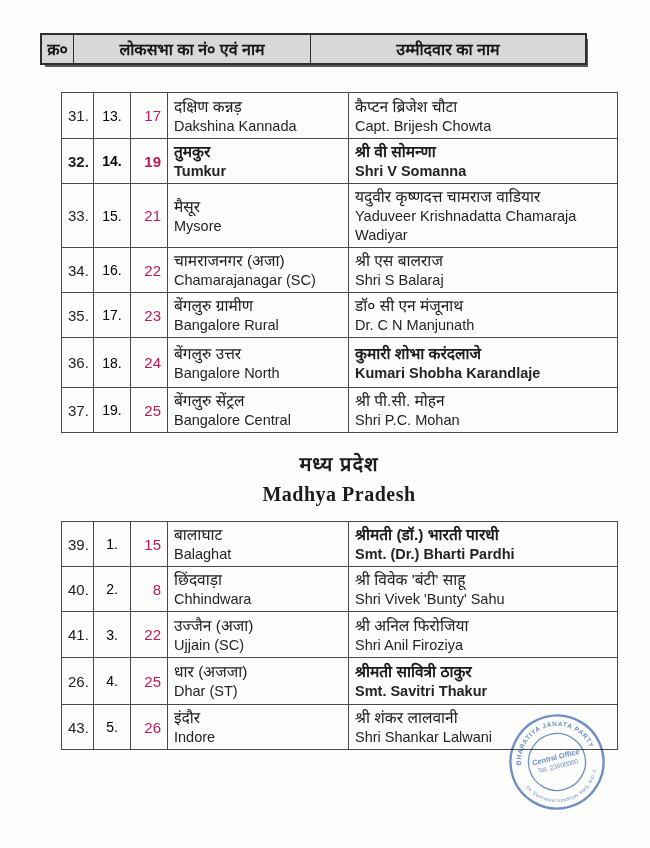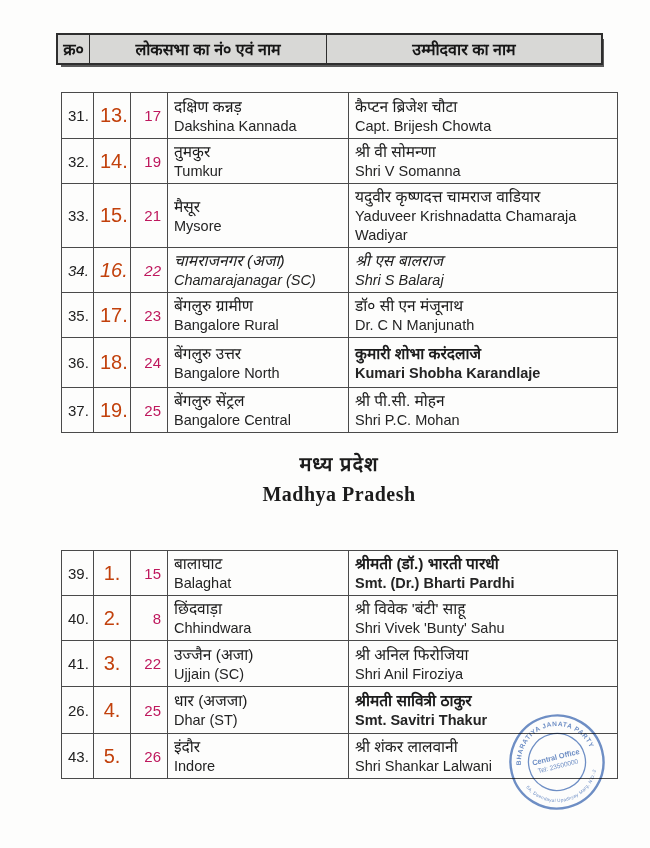--- a/index.html
+++ b/index.html
@@ -11,21 +11,21 @@
     position:relative;
     width:650px;height:848px;
     margin:0 auto;
     background:#fdfdfc;
     color:#1c1c1c;
     overflow:hidden;
   }
 
   
   .header-table{
-    position:absolute;left:56px;top:33px;
+    position:absolute;left:40px;top:33px;
     width:547px;height:32px;
     display:flex;
     background:#d8d8d6;
     border:2px solid #2e2e2e;
     box-shadow:3px 4px 0 -2px #5a5a5a;
     box-sizing:border-box;
     text-align:right;
   }
   .hcell{
     display:flex;align-items:center;justify-content:center;
@@ -39,48 +39,48 @@
 
   
   table.body-table{
     position:absolute;left:61px;
     width:556px;
     border-collapse:collapse;
     table-layout:fixed;
     background:#fdfdfc;
   }
   table.karnataka{top:92px;}
-  table.mp{top:550px;}
+  table.mp{top:521px;}
   table.body-table td{
     border:1.2px solid #4a4a4a;
     vertical-align:middle;
     padding:2px 6px;
     box-sizing:border-box;
   }
   col.w-sno{width:32px;}
   col.w-lsno{width:37px;}
   col.w-cno{width:37px;}
   col.w-const{width:181px;}
   col.w-cand{width:269px;}
 
   td.c-sno{text-align:center;font-size:15px;color:#222;}
-  td.c-lsno{text-align:center;font-size:20px;color:#c2410c;}
+  td.c-lsno{text-align:center;font-size:14px;color:#000000;}
   td.c-cno{text-align:right;padding-right:8px;font-size:15px;color:#be185d;}
   td.c-const,td.c-cand{padding:3px 8px;}
   .hi{font-size:15.5px;line-height:21px;white-space:nowrap;}
   .en{font-size:14.5px;line-height:19px;color:#242424;}
   td.c-cand .en{white-space:normal;}
   tr.bold-cand td.c-cand .hi,
   tr.bold-cand td.c-cand .en{font-weight:700;}
 
   
   .karnataka tr:nth-child(1){height:46px;}
-  .karnataka tr:nth-child(2){height:40px;}
+  .karnataka tr:nth-child(2){height:40px;font-weight:bold;}
   .karnataka tr:nth-child(3){height:57px;}
-  .karnataka tr:nth-child(4){height:42px;font-style:italic;}
+  .karnataka tr:nth-child(4){height:42px;}
   .karnataka tr:nth-child(5){height:40px;}
   .karnataka tr:nth-child(6){height:50px;}
   .karnataka tr:nth-child(7){height:40px;}
   .karnataka tr:nth-child(8){height:42px;}
   .mp tr:nth-child(1){height:45px;}
   .mp tr:nth-child(2){height:44px;}
   .mp tr:nth-child(3){height:46px;}
   .mp tr:nth-child(4){height:47px;}
   .mp tr:nth-child(5){height:41px;}
 

